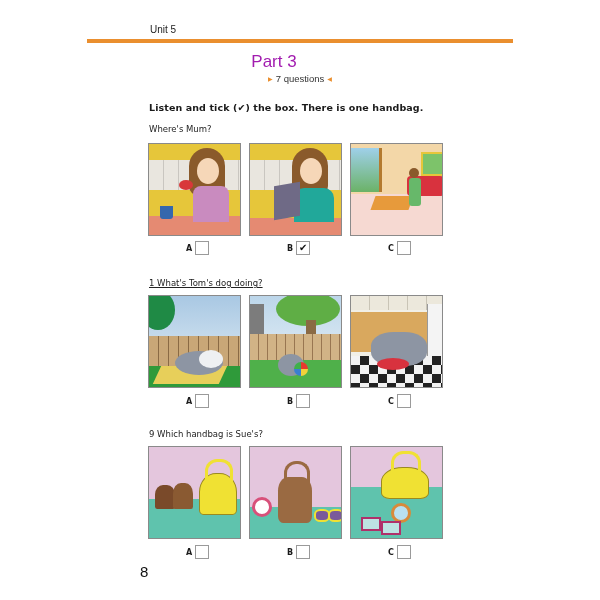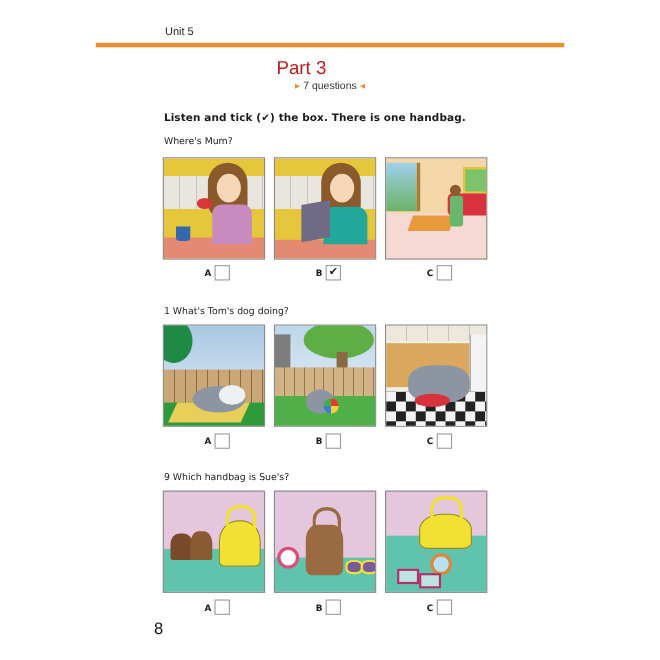--- a/index.html
+++ b/index.html
@@ -2,27 +2,27 @@
 <html><head>
 <meta charset="utf-8">
 <style>
   html, body { margin: 0; padding: 0; }
   body {
     width: 600px; height: 600px; background: #ffffff; position: relative; overflow: hidden;
     font-family: "DejaVu Sans", sans-serif; color: #1a1a1a;
   }
   .unit-label { position: absolute; left: 150px; top: 24px; font-size: 10px; color: #222; font-family: "Liberation Sans", sans-serif; }
   .rule { position: absolute; left: 87px; top: 39px; width: 426px; height: 4px; background: #ea8f2f; }
-  .part-title { position: absolute; left: 0; width: 548px; top: 52px; text-align: center; font-size: 17px; font-family: "Liberation Sans", sans-serif; color: #b91c1c; }
+  .part-title { position: absolute; left: 0; width: 548px; top: 52px; text-align: center; font-size: 17px; font-family: "Liberation Sans", sans-serif; color: #a21caf; }
   .subtitle { position: absolute; left: 0; width: 600px; top: 73px; text-align: center; font-size: 9.5px; font-family: "Liberation Sans", sans-serif; color: #333; }
   .subtitle .tri { color: #ea8f2f; font-size: 6px; vertical-align: 1px; margin: 0 3px; }
   .instruction { position: absolute; left: 149px; top: 102px; font-size: 9.5px; font-weight: bold; font-family: "DejaVu Sans", sans-serif; letter-spacing: 0.1px; }
   .question { position: absolute; left: 149px; font-size: 8.5px; font-family: "DejaVu Sans", sans-serif; color: #222; }
   .q0 { top: 124px; }
-  .q1 { top: 278px; }
+  .q1 { top: 278px; text-decoration: underline; }
   .q2 { top: 429px; }
   .panel { position: absolute; width: 93px; height: 93px; border: 1px solid #8a8a8a; overflow: hidden; box-sizing: border-box; }
   .opt { position: absolute; display: flex; align-items: center; gap: 3px; }
   .opt .lt { font-size: 8px; font-weight: bold; font-family: "DejaVu Sans", sans-serif; }
   .opt .box { width: 14px; height: 14px; border: 1px solid #9a9a9a; box-sizing: border-box; background:#fff; font-size: 10px; line-height: 12px; text-align: center; font-weight: bold; color: #111; }
   .page-num { position: absolute; left: 140px; top: 563px; font-size: 15px; font-family: "Liberation Sans", sans-serif; color: #111; }
   .s { position: absolute; }
 </style>
 </head>
 <body>

